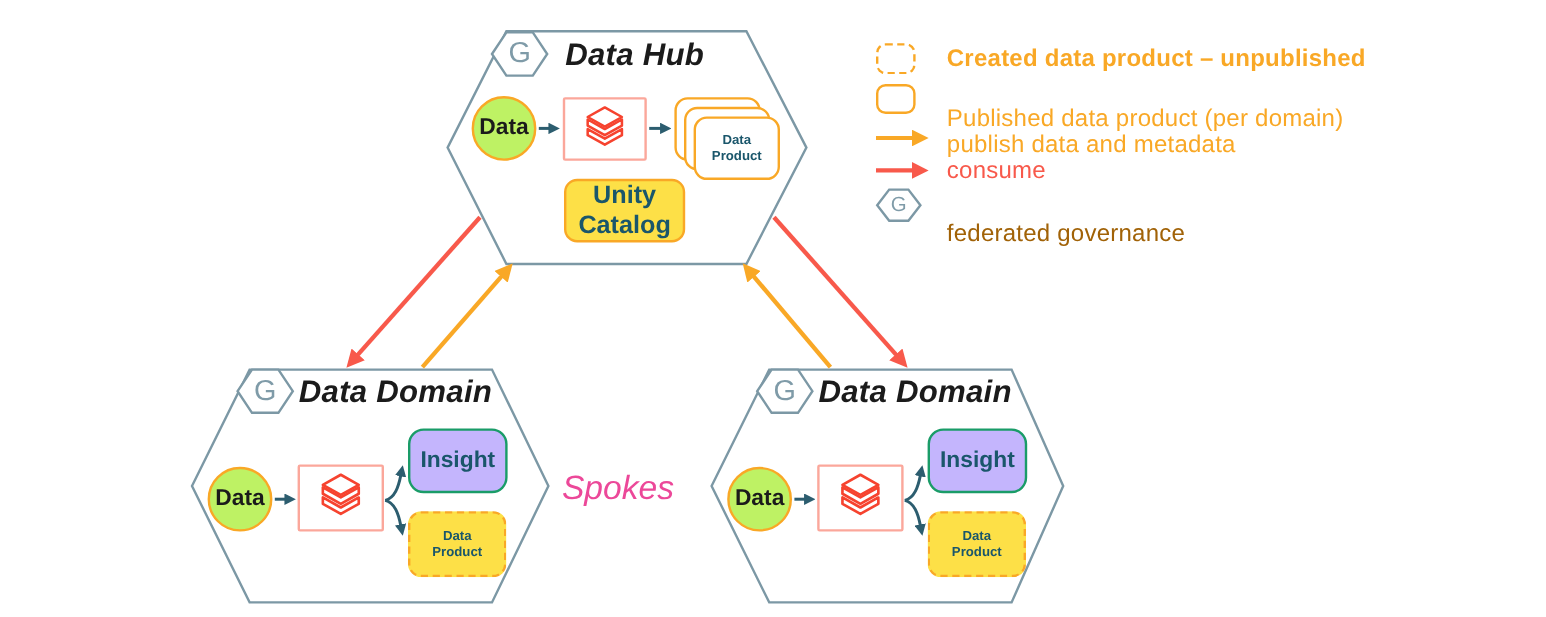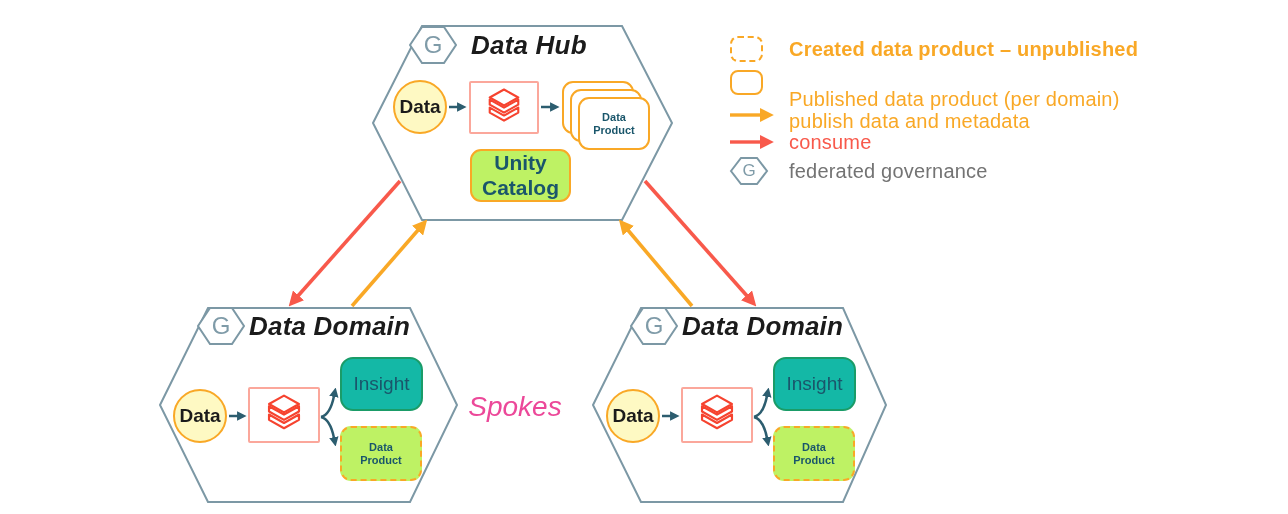--- a/index.html
+++ b/index.html
@@ -12,52 +12,52 @@
   .title{
     font-size:26px;font-weight:700;color:#1b1b1b;line-height:30px;white-space:nowrap;
     letter-spacing:0.2px;
     font-style:italic;
   }
   .badge-letter{
     font-size:24px;font-weight:400;color:#7f9ba8;line-height:30px;text-align:center;
   }
   .data-circle{
     box-sizing:border-box;width:54px;height:54px;border-radius:50%;
-    border:2.5px solid #F9A826;background:#fef9c3;display:flex;align-items:center;justify-content:center;
+    border:2.5px solid #F9A826;background:#bef264;display:flex;align-items:center;justify-content:center;
     font-size:19px;font-weight:700;color:#1b1b1b;
   }
   .db-box{
     box-sizing:border-box;background:#fff;border:2px solid #FBA79B;border-radius:2px;
     display:flex;align-items:center;justify-content:center;
   }
   .card{
     box-sizing:border-box;position:absolute;width:72px;height:53px;background:#fff;
     border:2.5px solid #F9A826;border-radius:11px;
   }
   .pill{
-    box-sizing:border-box;background:#bef264;border:2.5px solid #F9A826;border-radius:11px;
+    box-sizing:border-box;background:#fde047;border:2.5px solid #F9A826;border-radius:11px;
     display:flex;align-items:center;justify-content:center;text-align:center;
   }
   .pill-dashed{border-style:dashed;}
   .insight-box{
-    box-sizing:border-box;background:#14b8a6;border:2.5px solid #1A9C68;border-radius:13px;
+    box-sizing:border-box;background:#c4b5fd;border:2.5px solid #1A9C68;border-radius:13px;
     display:flex;align-items:center;justify-content:center;text-align:center;
-    font-size:19px;font-weight:400;color:#1A566B;
+    font-size:19px;font-weight:700;color:#1A566B;
   }
   .prod-text{font-size:11px;font-weight:700;color:#1A566B;line-height:1.18;text-align:center;}
   .unity-text{font-size:21px;font-weight:600;color:#1A566B;line-height:1.15;text-align:center;}
   .spokes{
     font-size:28px;font-style:italic;font-weight:500;color:#ec4899;text-align:center;line-height:30px;
   }
   .legend-label{
     font-size:20px;line-height:24px;white-space:nowrap;letter-spacing:0.2px;
   }
   .lg-yellow{color:#F9A826;}
   .lg-red{color:#F8594B;}
-  .lg-slate{color:#737373;}
+  .lg-slate{color:#a16207;margin-top:24px;}
   .swatch{
     box-sizing:border-box;background:#fff;border-radius:8px;border:2.5px solid #F9A826;
   }
   .legend-g{
     font-size:17px;line-height:24px;color:#7f9ba8;text-align:center;font-weight:400;
   }
 </style>
 </head>
 <body>
 

